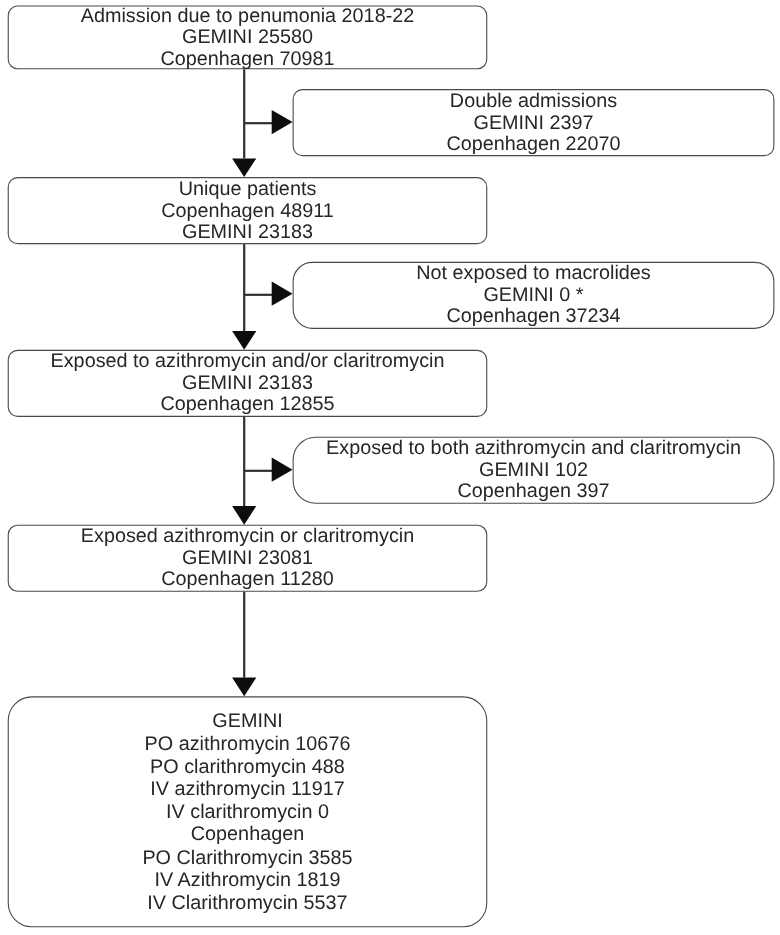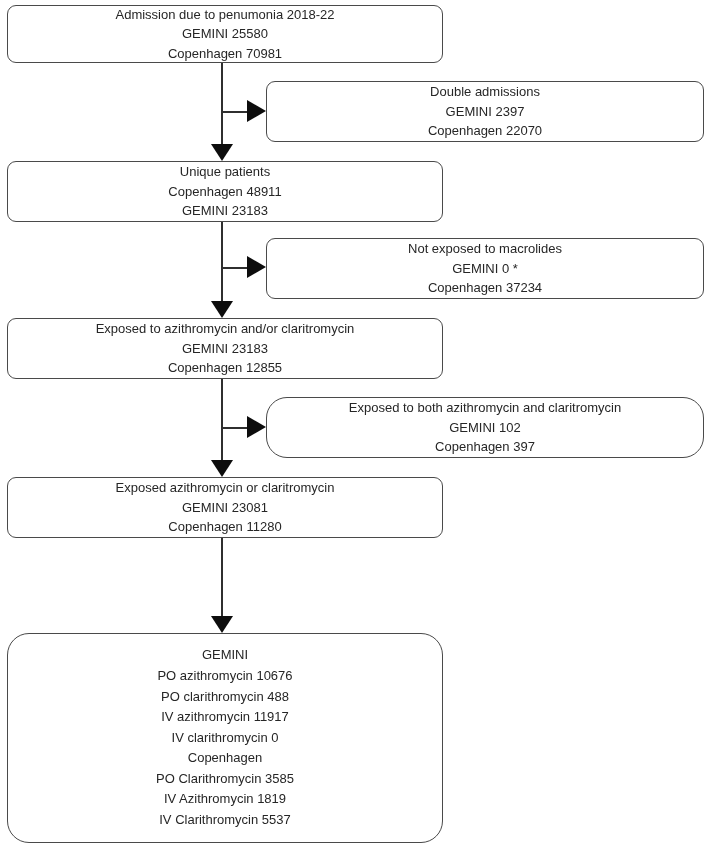--- a/index.html
+++ b/index.html
@@ -23,21 +23,21 @@
     border-radius: 9px;
     background: #ffffff;
     display: flex;
     flex-direction: column;
     justify-content: center;
     align-items: center;
     text-align: center;
     padding: 2px 10px;
   }
   .box .line {
-    font-size: 13px;
+    font-size: 18px;
     line-height: 19.6px;
     white-space: nowrap;
   }
   .box-large {
     border-radius: 22px;
   }
   .box-large .line {
     line-height: 20.6px;
   }
   .vline {
@@ -93,21 +93,21 @@
     <div class="line">Unique patients</div>
     <div class="line">Copenhagen 48911</div>
     <div class="line">GEMINI 23183</div>
   </div>
 
   <div class="vline" style="left:221px; top:222px; height:79px;"></div>
   <div class="arrow-down" style="left:211px; top:301px;"></div>
   <div class="hline" style="left:222px; top:267px; width:26px;"></div>
   <div class="arrow-right" style="left:247px; top:256px;"></div>
 
-  <div class="box" style="left:266px; top:238px; width:438px; height:61px;">
+  <div class="box" style="left:266px; top:238px; width:438px; height:61px;border-radius:18px;">
     <div class="line">Not exposed to macrolides</div>
     <div class="line">GEMINI 0 *</div>
     <div class="line">Copenhagen 37234</div>
   </div>
 
   <div class="box" style="left:7px; top:318px; width:436px; height:61px;">
     <div class="line">Exposed to azithromycin and/or claritromycin</div>
     <div class="line">GEMINI 23183</div>
     <div class="line">Copenhagen 12855</div>
   </div>

